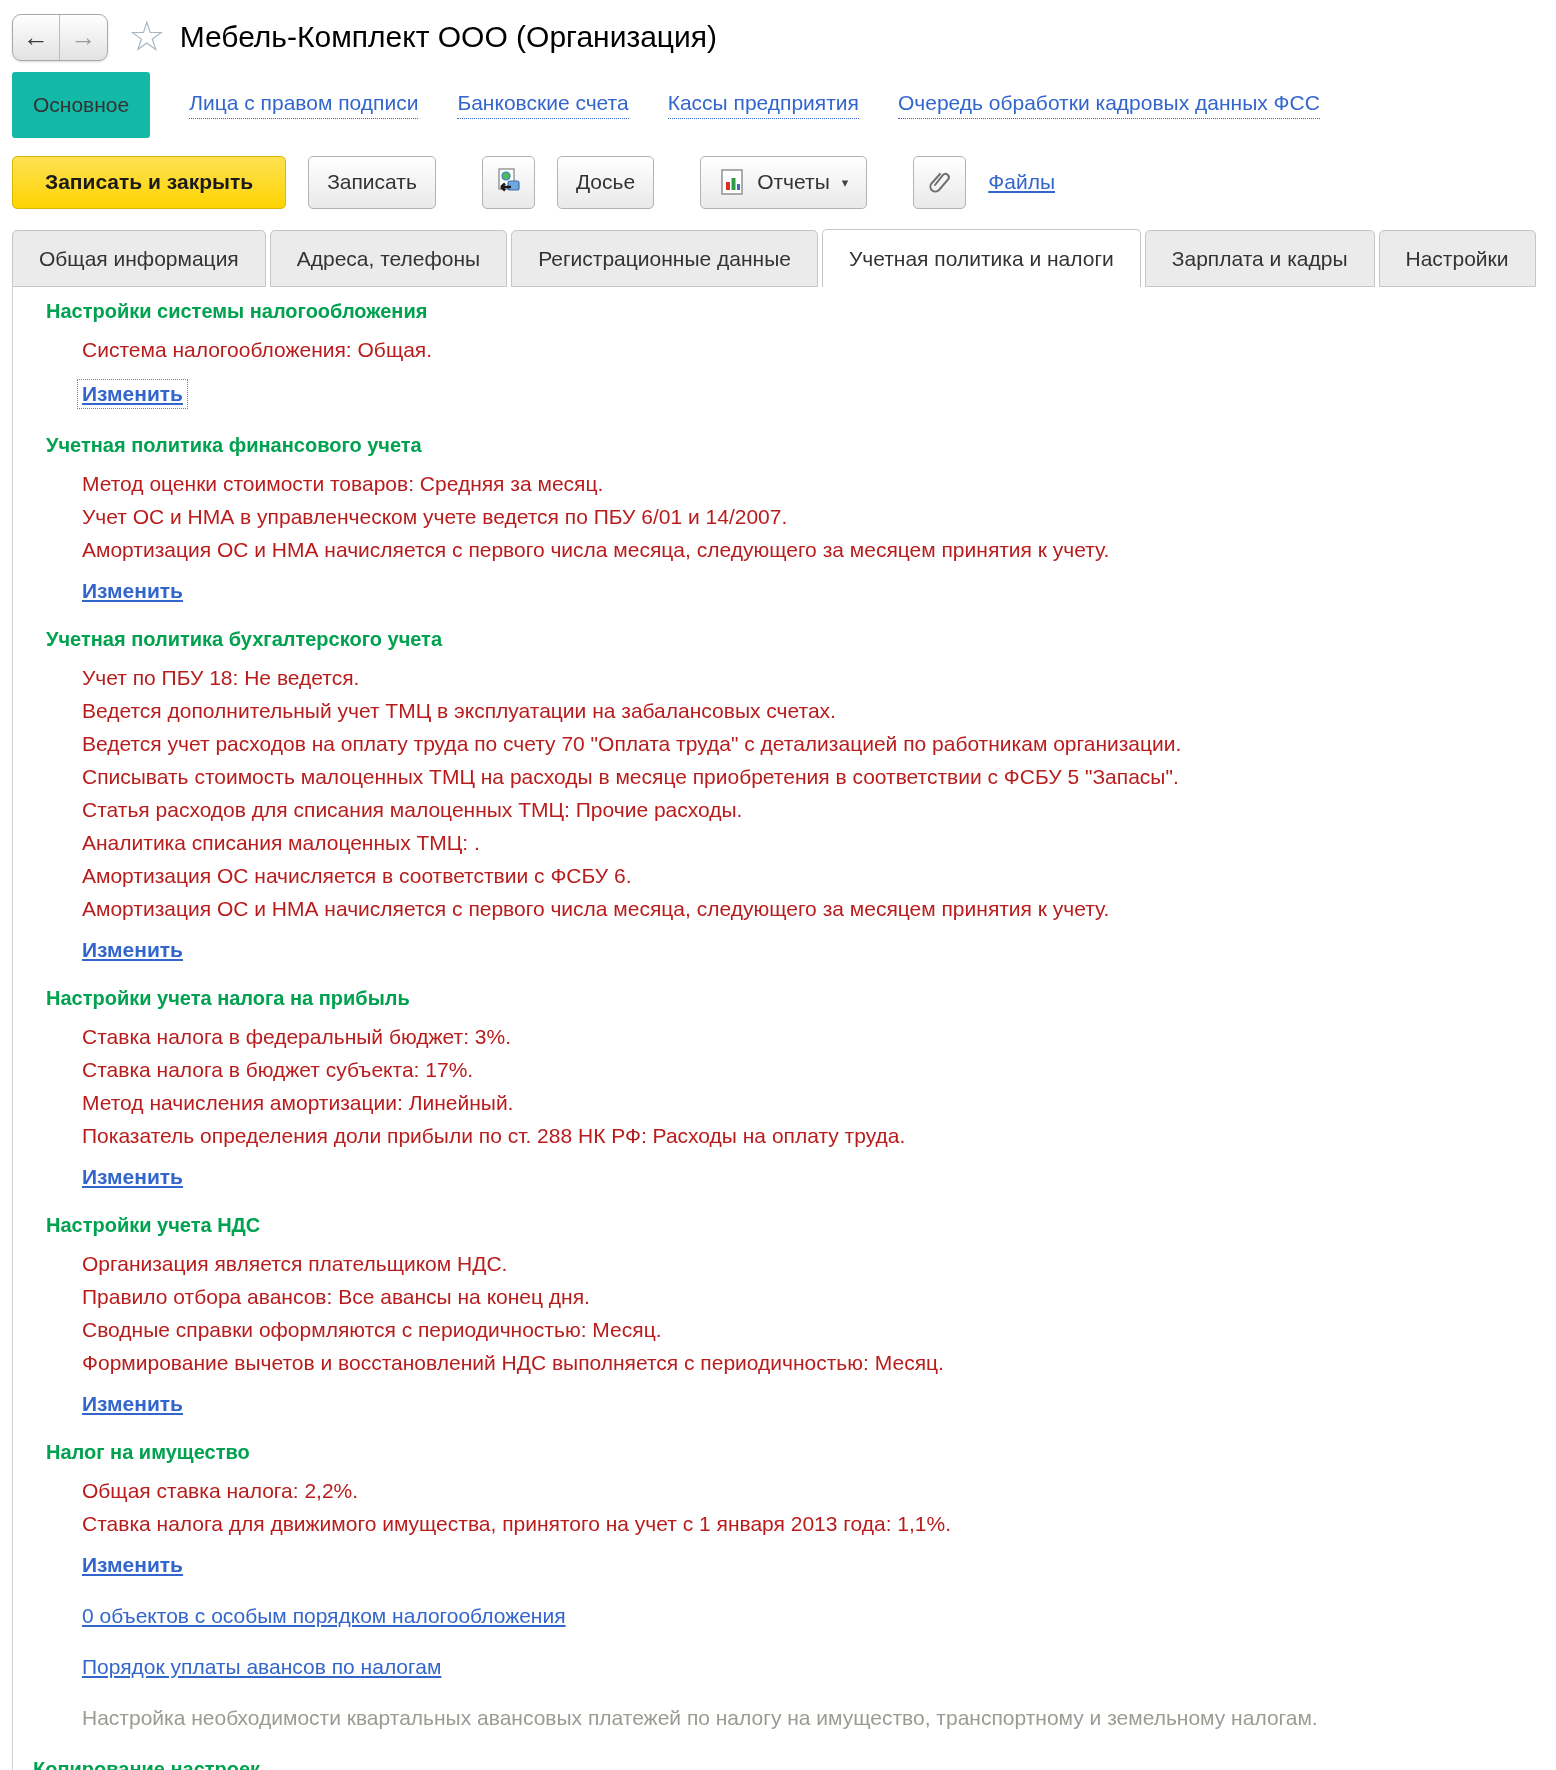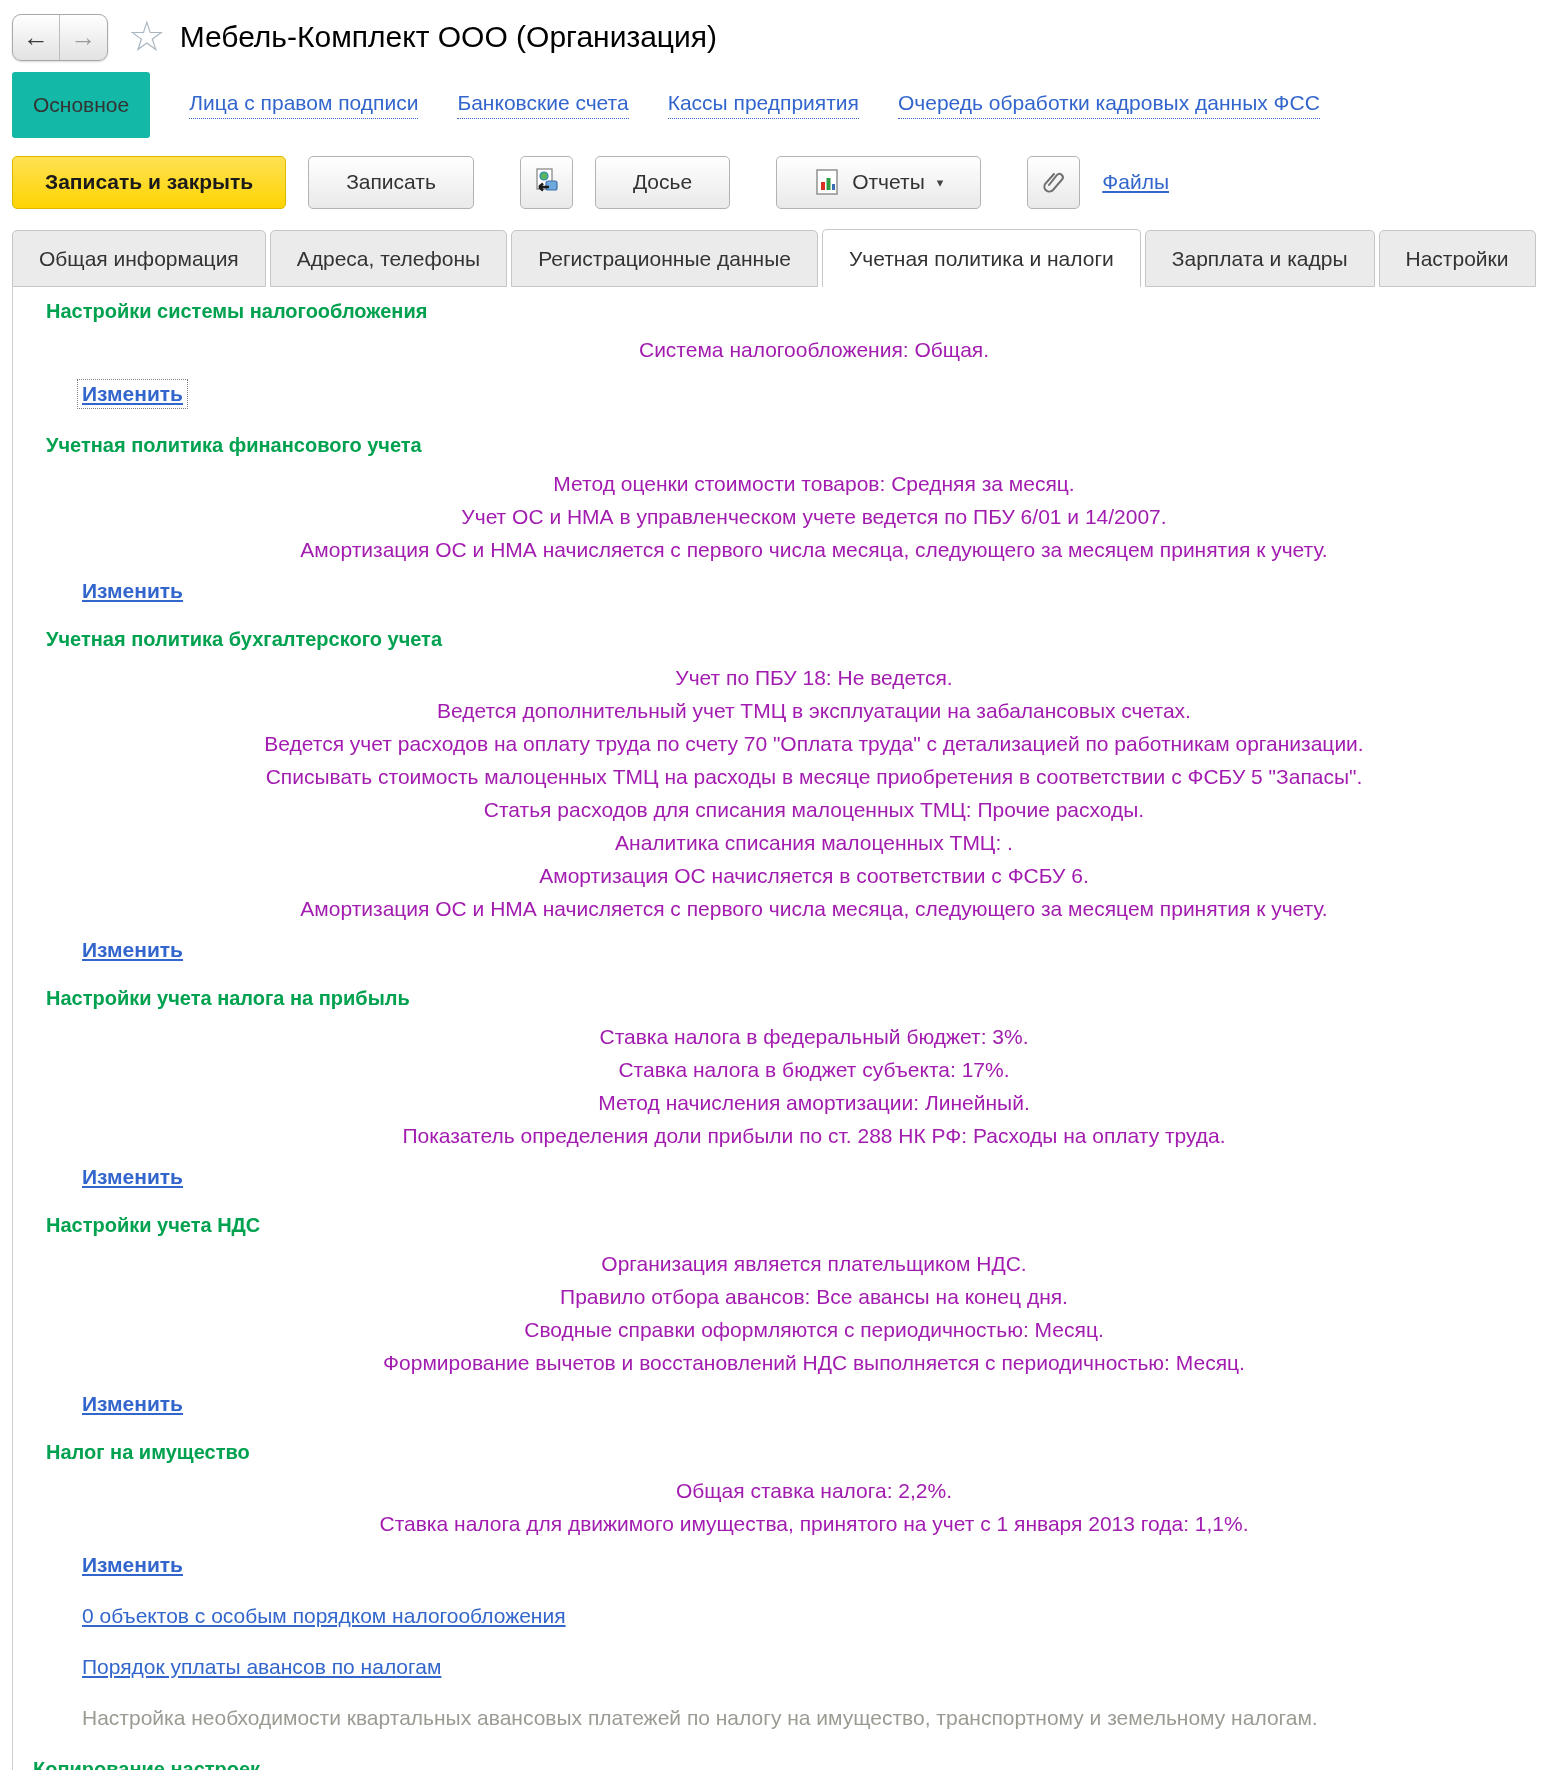--- a/index.html
+++ b/index.html
@@ -32,21 +32,21 @@
   }
   .nav-link {
     font-size: 21px; color: #3366cc; text-decoration: none; cursor: pointer;
     border-bottom: 1px dotted #3366cc; padding-bottom: 3px; margin-left: 39px; white-space: nowrap;
   }
   
   .toolbar { display: flex; align-items: center; margin: 17px 0 0 12px; height: 54px; }
   .btn {
     height: 53px; border: 1px solid #b3b3b3; border-radius: 5px; cursor: pointer;
     background: linear-gradient(#ffffff, #e9e9e9); font-family: inherit;
-    font-size: 21px; color: #333; padding: 0 37px; display: inline-flex;
+    font-size: 21px; color: #333; padding: 0 18px; display: inline-flex;
     align-items: center; justify-content: center; white-space: nowrap;
   }
   .btn-primary {
     background: linear-gradient(#ffe153, #fed402); border-color: #dcb900;
     font-weight: bold; color: #1a1a1a; padding: 0 32px;
   }
   .btn-icon { width: 53px; padding: 0; }
   .sp-lg { width: 22px; } .sp-xl { width: 46px; }
   .btn .ic { display: inline-flex; margin-right: 12px; }
   .caret { font-size: 13px; color: #444; margin-left: 12px; }
@@ -63,21 +63,21 @@
   }
   
   .panel {
     margin-left: 12px; border-left: 1px solid #cfcfcf;
     padding: 13px 10px 24px 20px; min-height: 1430px;
   }
   .section { margin: 0 0 25px 13px; }
   .section.flush { margin-left: 0; }
   .section-title { font-size: 20px; font-weight: bold; color: #00a14f; margin-bottom: 10px; }
   .section-body { margin-left: 36px; }
-  .bline { font-size: 21px; line-height: 33px; color: #a21caf; text-align: center; }
+  .bline { font-size: 21px; line-height: 33px; color: #b91c1c; }
   .change-link, .xlink {
     display: inline-block; font-size: 21px; color: #3366cc;
     text-decoration: underline; cursor: pointer;
   }
   .change-link { margin-top: 13px; font-weight: bold; }
   .change-link.focused {
     border: 1px dotted #808080; padding: 2px 4px; margin-left: -5px;
   }
   .xlink { margin-top: 27px; }
   .note { font-size: 21px; color: #9b9b93; margin-top: 24px; line-height: 30px; }

